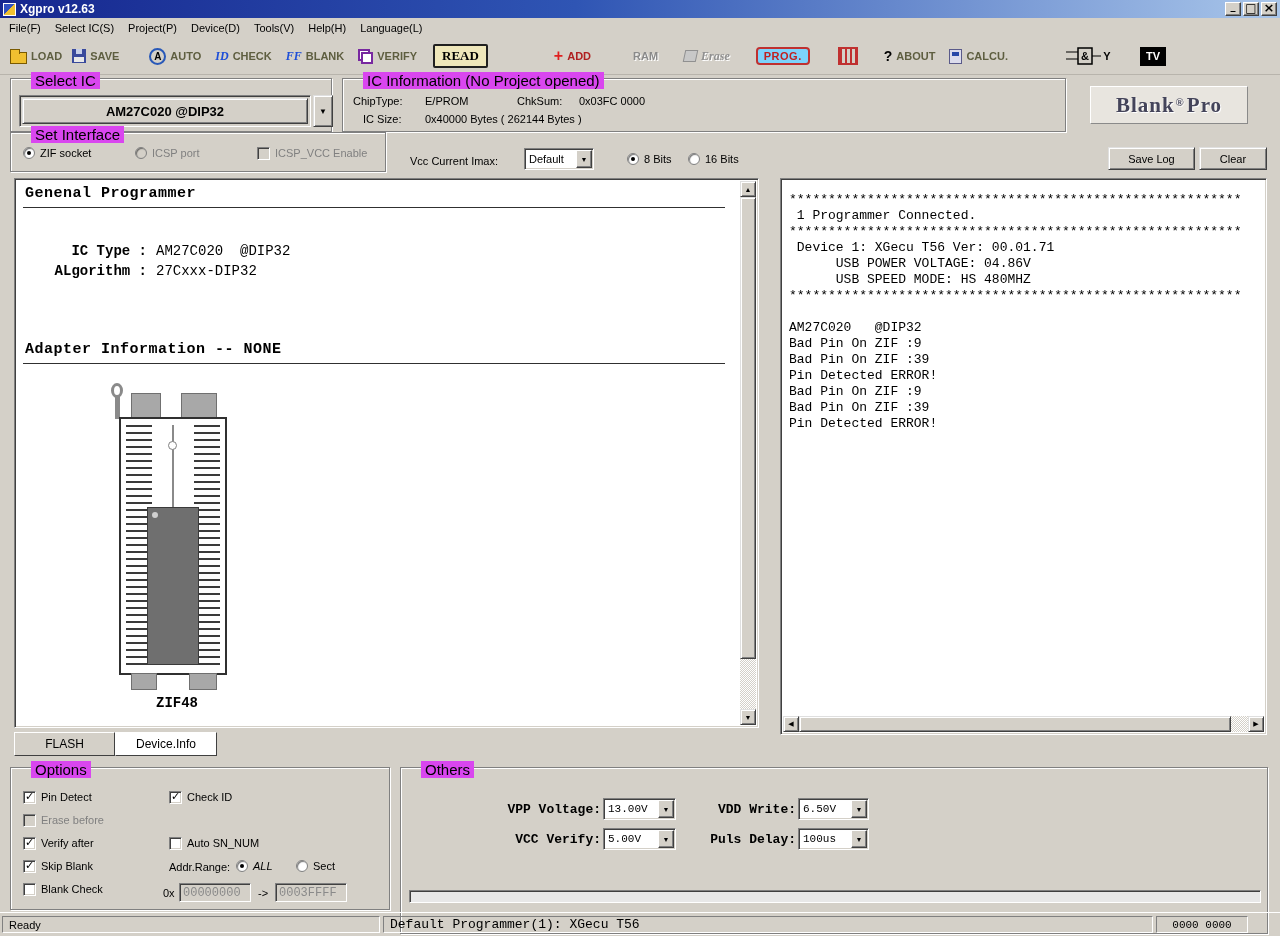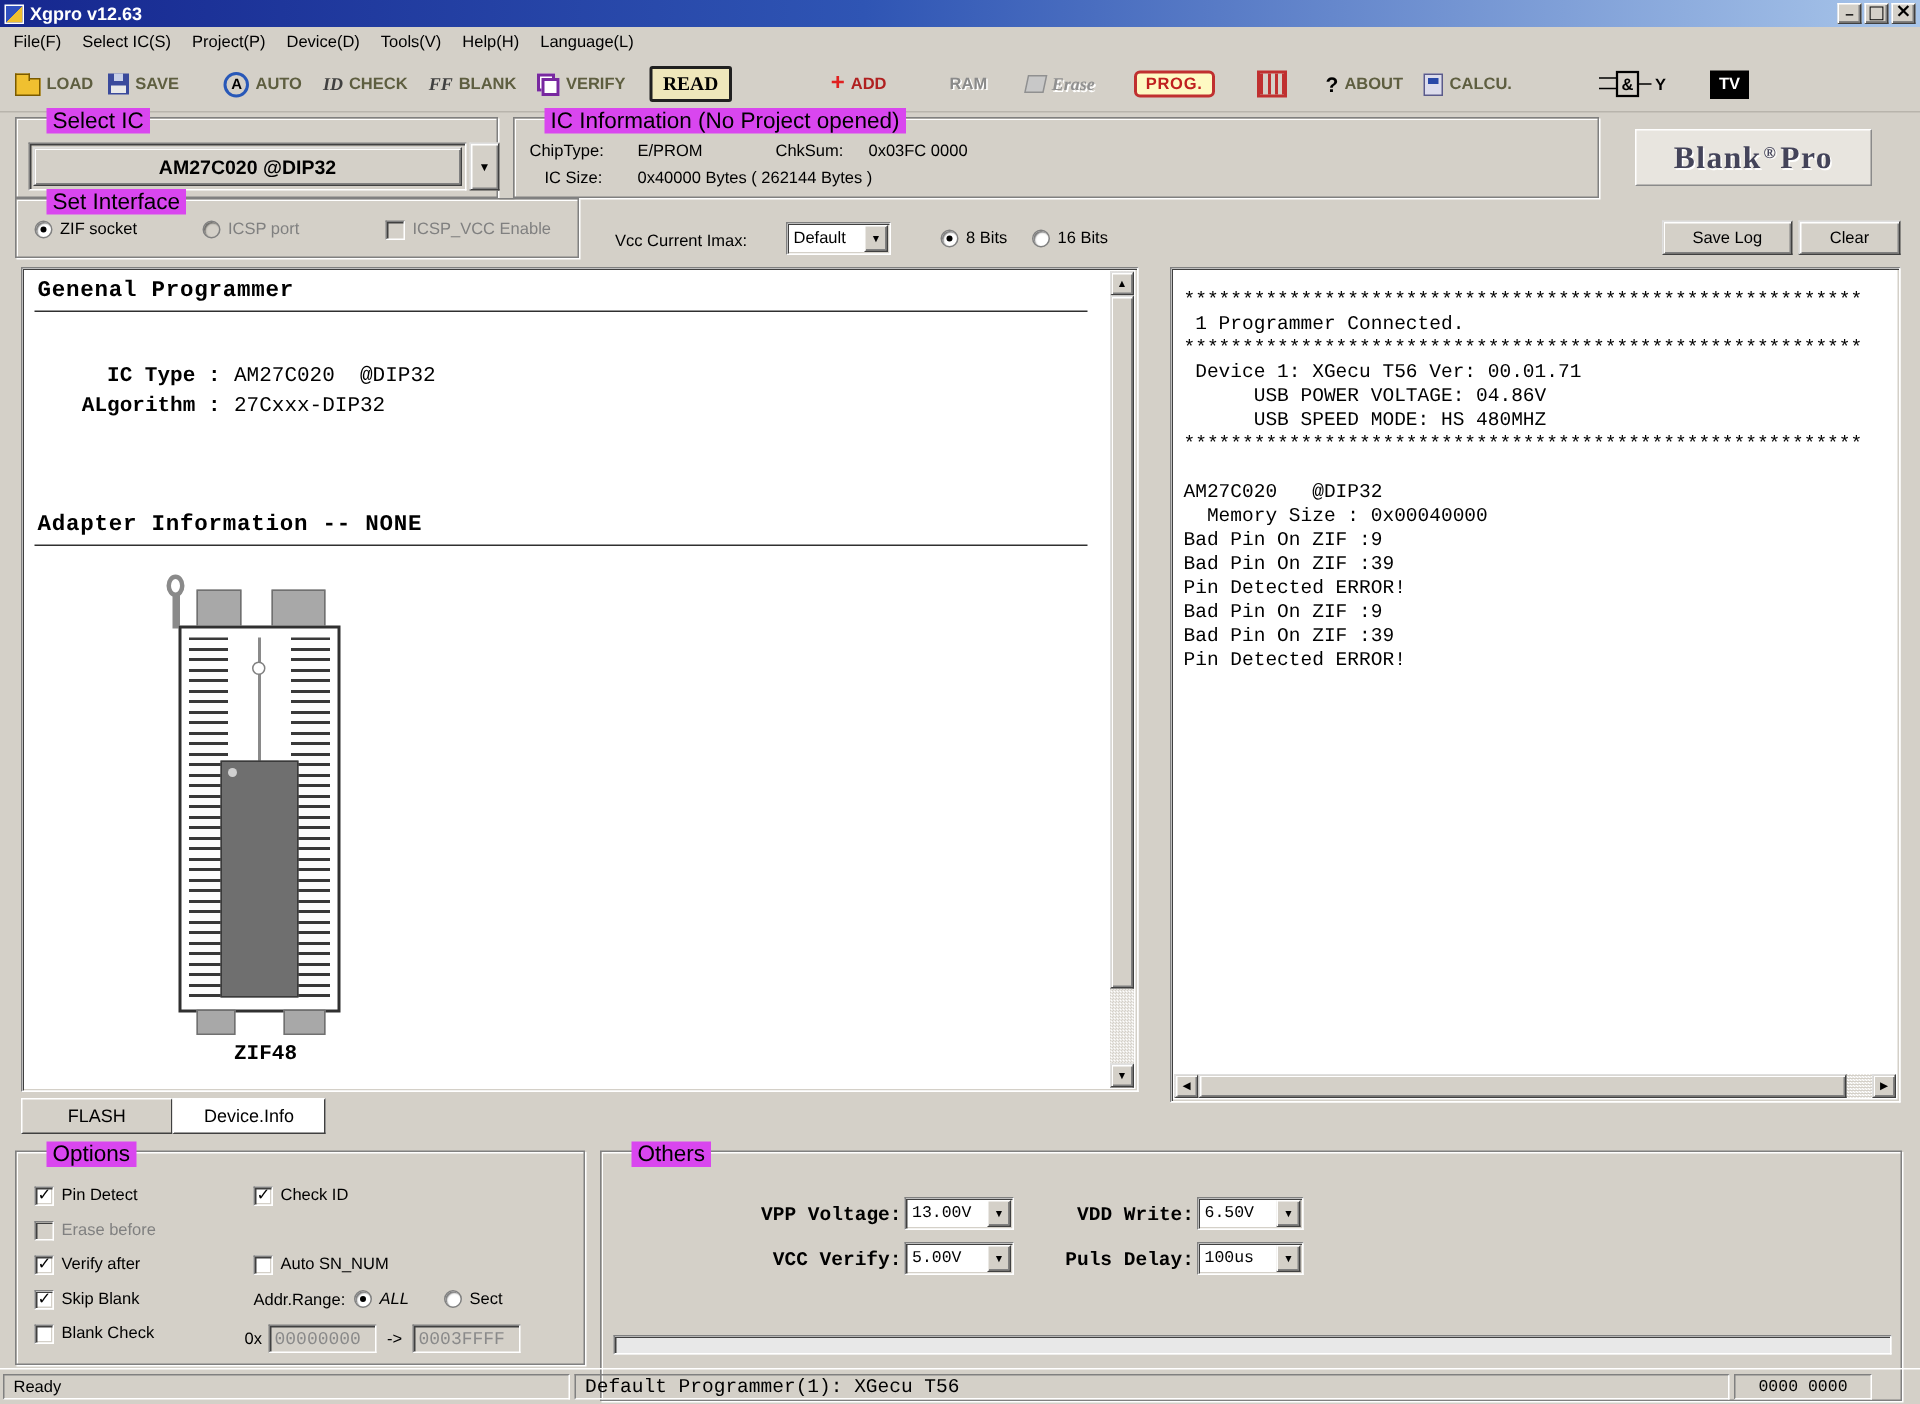--- a/index.html
+++ b/index.html
@@ -26,32 +26,32 @@
 .menu-item { padding:3px 7px; white-space:nowrap; }
 .toolbar { position:absolute; left:0; top:38px; width:1280px; height:37px; display:flex; align-items:center; padding-left:10px; border-bottom:1px solid #b8b4ac; }
 .tb-item { display:flex; align-items:center; gap:4px; white-space:nowrap; }
 .tb-label { font-weight:bold; font-size:11px; color:#5e5e40; }
 .icon-folder { width:17px; height:12px; background:#f0c030; border:1px solid #7a5a00; position:relative; margin-top:3px; flex:none; }
 .icon-folder::before { content:""; position:absolute; left:-1px; top:-4px; width:8px; height:4px; background:#f0c030; border:1px solid #7a5a00; border-bottom:none; }
 .icon-floppy { width:14px; height:14px; background:#3a4a9c; position:relative; flex:none; }
 .icon-floppy::before { content:""; position:absolute; left:4px; top:0; width:6px; height:5px; background:#c8d0e8; }
 .icon-floppy::after { content:""; position:absolute; left:2px; bottom:1px; width:10px; height:5px; background:#e8e8e8; }
 .icon-auto { width:17px; height:17px; border:2px solid #2858b8; border-radius:50%; display:flex; align-items:center; justify-content:center; font-weight:bold; font-size:10px; color:#000; flex:none; }
-.icon-glyph-purple { font:bold italic 12px "Liberation Serif",serif; color:#404040; }
+.icon-glyph-purple { font:bold italic 12px "Liberation Serif",serif; color:#1d4ed8; }
 .icon-verify { width:15px; height:15px; position:relative; flex:none; }
 .icon-verify::before, .icon-verify::after { content:""; position:absolute; width:8px; height:8px; border:2px solid #7828a0; background:#fff; }
 .icon-verify::before { left:0; top:0; }
 .icon-verify::after { right:0; bottom:0; }
 .tb-read { border:2px solid #202020; background:#efe7bb; padding:2px 7px; font:bold 13px "Liberation Serif",serif; border-radius:2px; }
 .icon-plus { color:#e02020; font-weight:bold; font-size:16px; line-height:12px; }
 .tb-add .tb-label { color:#b02020; }
 .tb-ram .tb-label { color:#8a8a8a; text-shadow:1px 1px 0 #fff; }
 .icon-erase { width:13px; height:12px; background:#c8c8c8; border:1px solid #909090; transform:skewX(-12deg); flex:none; }
 .tb-erase .tb-label { color:#909090; font:bold italic 12px "Liberation Serif",serif; text-shadow:1px 1px 0 #fff; }
-.tb-prog { border:2px solid #c03030; border-radius:4px; background:#fef9c3; padding:1px 6px; font-weight:bold; font-size:11px; color:#c02020; letter-spacing:.5px; }
+.tb-prog { border:2px solid #c03030; border-radius:4px; background:#7dd3fc; padding:1px 6px; font-weight:bold; font-size:11px; color:#c02020; letter-spacing:.5px; }
 .icon-chip { width:20px; height:18px; border:2px solid #c03030; background:repeating-linear-gradient(90deg,#c03030 0 2px, transparent 2px 5px); flex:none; }
 .icon-question { font-weight:bold; font-size:14px; color:#000; }
 .icon-calc { width:13px; height:15px; background:#dcdcec; border:1px solid #5a5a8a; position:relative; flex:none; }
 .icon-calc::before { content:""; position:absolute; left:2px; top:2px; right:2px; height:4px; background:#2848a8; }
 .tb-tv { width:26px; height:19px; background:#000; color:#fff; display:flex; align-items:center; justify-content:center; font-weight:bold; font-size:11px; }
 
 
 .btn95 { position:absolute; background:#d4d0c8; border:1px solid; border-color:#dfdfdf #404040 #404040 #dfdfdf; box-shadow:inset 1px 1px 0 #fff, inset -1px -1px 0 #808080; font-size:11px; display:flex; align-items:center; justify-content:center; cursor:default; }
 .chk, .radio { position:absolute; display:flex; align-items:center; gap:5px; height:14px; white-space:nowrap; }
 .chk .box { width:13px; height:13px; background:#fff; border:1px solid; border-color:#808080 #fff #fff #808080; box-shadow:inset 1px 1px 0 #404040, inset -1px -1px 0 #d4d0c8; position:relative; flex:none; }
@@ -312,21 +312,20 @@
   <div style="position:absolute; left:8px; top:13px; right:8px;">
     <div class="log-line">**********************************************************</div>
     <div class="log-line"> 1 Programmer Connected.</div>
     <div class="log-line">**********************************************************</div>
     <div class="log-line"> Device 1: XGecu T56 Ver: 00.01.71</div>
     <div class="log-line">      USB POWER VOLTAGE: 04.86V</div>
     <div class="log-line">      USB SPEED MODE: HS 480MHZ</div>
     <div class="log-line">**********************************************************</div>
     <div class="log-line"></div>
     <div class="log-line">AM27C020   @DIP32</div>
-    <div class="log-line">  Memory Size : 0x00040000</div>
     <div class="log-line">Bad Pin On ZIF :9</div>
     <div class="log-line">Bad Pin On ZIF :39</div>
     <div class="log-line">Pin Detected ERROR!</div>
     <div class="log-line">Bad Pin On ZIF :9</div>
     <div class="log-line">Bad Pin On ZIF :39</div>
     <div class="log-line">Pin Detected ERROR!</div>
   </div>
 
   <div class="scroll-track" style="left:2px; right:2px; bottom:2px; height:16px;">
     <span class="sbtn sb-left" style="left:0; top:0;"></span>

